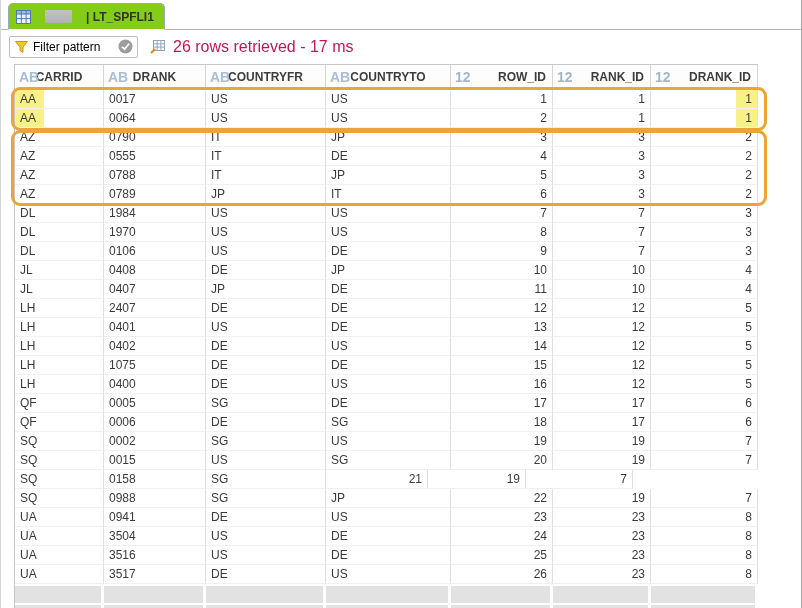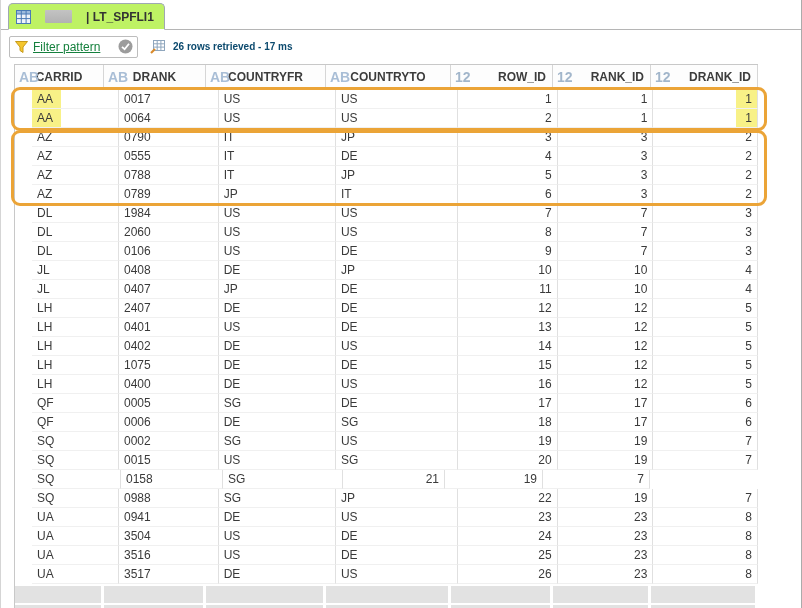--- a/index.html
+++ b/index.html
@@ -5,44 +5,44 @@
   * { margin:0; padding:0; box-sizing:border-box; }
   html,body { background:#fff; }
   body { font-family:"Liberation Sans", sans-serif; font-size:12px; color:#3a3a3a; }
   .page { position:relative; width:802px; height:608px; background:#fff; overflow:hidden;
           border-left:1px solid #d5d5d5; border-right:1px solid #ababab; }
 
   
   .tabbar { height:30px; border-bottom:1px solid #b5b5b5; display:flex; align-items:flex-end; padding-left:7px; }
   .tab { display:flex; align-items:center; gap:14px; height:27px; padding:0 10px 0 7px;
          border:1px solid #9fa8b2; border-bottom:1px solid #fff; border-radius:5px 5px 0 0;
-         background:#bef264; margin-bottom:-1px;text-align:right; }
+         background:#84cc16; margin-bottom:-1px;text-align:right; }
   .tab-title { font-weight:bold; color:#333; white-space:nowrap; }
   .redacted { width:27px; height:13px; background:linear-gradient(#c3c3c3,#b2b2b2); border-radius:1px; }
 
   
   .toolbar { height:27px; display:flex; align-items:center; padding-left:8px; margin-top:3px; }
   .filterbox { display:flex; align-items:center; gap:5px; width:129px; height:22px;
                border:1px solid #bdbdbd; border-radius:2px; padding:0 4px 0 5px; background:#fff; }
-  .filter-ph { flex:1; color:#15803d; white-space:nowrap; overflow:hidden;text-decoration:underline; }
+  .filter-ph { flex:1; color:#000000; white-space:nowrap; overflow:hidden; }
   .status { display:flex; align-items:center; gap:7px; margin-left:12px; }
-  .status-text { font-weight:bold; color:#0c4a6e; font-size:10px; }
+  .status-text { font-weight:normal; color:#be185d; font-size:16px; }
 
   
   .grid { position:relative; margin-left:13px; margin-top:4px; width:744px;
           border-left:1px solid #c8c8c8; }
   .hrow { display:flex; height:26px; border-top:1px solid #c8c8c8; border-bottom:1px solid #c4c4c4; background:#fdfdfd; }
   .hcell { position:relative; display:flex; align-items:center; justify-content:center;
            border-right:1px solid #d6d6d6; font-weight:bold; color:#3c3c3c; }
   .hcell.num { justify-content:flex-end; padding-right:6px; }
   .type-ico { position:absolute; left:4px; top:50%; transform:translateY(-50%);
               font-size:14px; font-weight:bold; color:#a9bed6; letter-spacing:0; }
   .hcell.num .type-ico { color:#a2b6cb; }
 
-  .drow { display:flex; height:19px;padding-left:17px; }
+  .drow { display:flex; height:19px; }
   .cell { position:relative; border-right:1px solid #e0e0e0; border-bottom:1px solid #f0f0f0;
           line-height:18px; padding:0 5px; white-space:nowrap; overflow:hidden; }
   .cell.num { text-align:right; }
   .cell span { position:relative; z-index:1; }
   .cell.hl-left::before  { content:""; position:absolute; left:0; top:0; bottom:0; width:29px; background:#f8f187; }
   .cell.hl-right::before { content:""; position:absolute; right:0; top:0; bottom:0; width:21px; background:#f8f187; }
 
   .w0{width:89px} .w1{width:102px} .w2{width:120px} .w3{width:125px}
   .w4{width:102px} .w5{width:98px} .w6{width:107px}
 
@@ -197,21 +197,21 @@
           <div class="cell w0"><span>DL</span></div>
           <div class="cell w1"><span>1984</span></div>
           <div class="cell w2"><span>US</span></div>
           <div class="cell w3"><span>US</span></div>
           <div class="cell w4 num"><span>7</span></div>
           <div class="cell w5 num"><span>7</span></div>
           <div class="cell w6 num"><span>3</span></div>
         </div>
         <div class="drow">
           <div class="cell w0"><span>DL</span></div>
-          <div class="cell w1"><span>2060</span></div>
+          <div class="cell w1"><span>1970</span></div>
           <div class="cell w2"><span>US</span></div>
           <div class="cell w3"><span>US</span></div>
           <div class="cell w4 num"><span>8</span></div>
           <div class="cell w5 num"><span>7</span></div>
           <div class="cell w6 num"><span>3</span></div>
         </div>
         <div class="drow">
           <div class="cell w0"><span>DL</span></div>
           <div class="cell w1"><span>0106</span></div>
           <div class="cell w2"><span>US</span></div>

